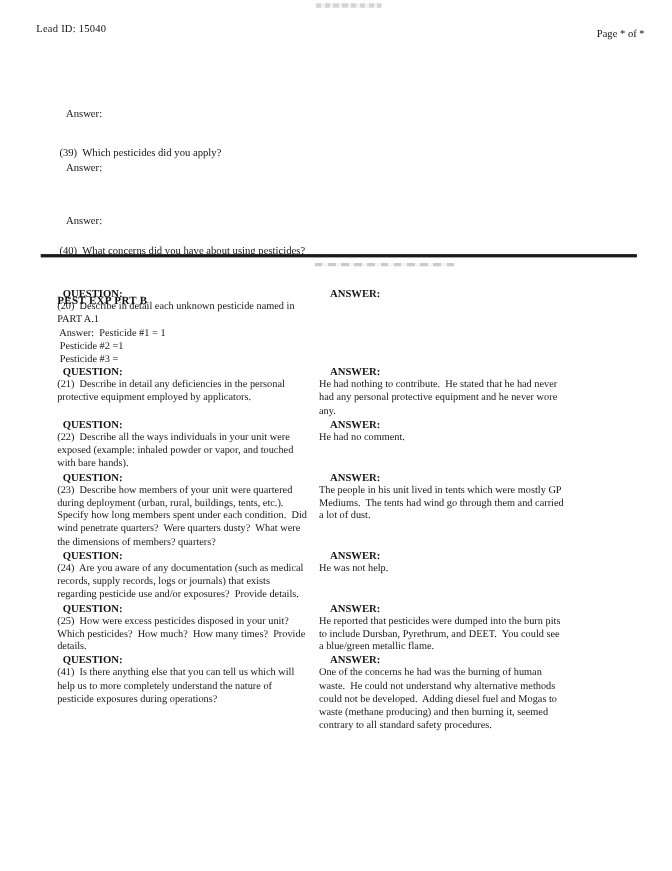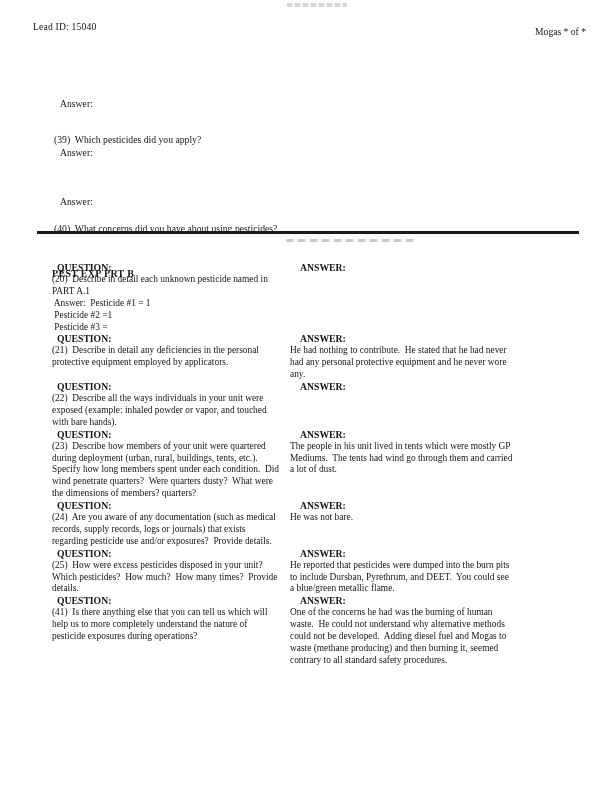--- a/index.html
+++ b/index.html
@@ -75,21 +75,21 @@
   .q-body, .a-body { white-space: pre; }
 </style>
 </head>
 <body>
 
 <div class="page">
 
   <div class="smudge-top"></div>
 
   <div class="hdr-lead">Lead ID: 15040</div>
-  <div class="hdr-page">Mogas * of *</div>
+  <div class="hdr-page">Page * of *</div>
 
   <div class="parta-item" id="pa-ans0">Answer:</div>
   <div class="parta-item" id="pa-q39">(39)  Which pesticides did you apply?</div>
   <div class="parta-item" id="pa-a39">Answer:</div>
   <div class="parta-item" id="pa-q40">(40)  What concerns did you have about using pesticides?</div>
   <div class="parta-item" id="pa-a40">Answer:</div>
 
   <div class="rule"></div>
   <div class="smudge-mid"></div>
 
@@ -128,20 +128,21 @@
 
     <div class="qa-row">
       <div class="q-cell">
         <div class="q-hdr">QUESTION:</div>
         <div class="q-body">(22)  Describe all the ways individuals in your unit were
 exposed (example: inhaled powder or vapor, and touched
 with bare hands).</div>
       </div>
       <div class="a-cell">
         <div class="a-hdr">ANSWER:</div>
+        <div class="a-body">He had no comment.</div>
       </div>
     </div>
 
     <div class="qa-row">
       <div class="q-cell">
         <div class="q-hdr">QUESTION:</div>
         <div class="q-body">(23)  Describe how members of your unit were quartered
 during deployment (urban, rural, buildings, tents, etc.).
 Specify how long members spent under each condition.  Did
 wind penetrate quarters?  Were quarters dusty?  What were
@@ -157,21 +158,21 @@
 
     <div class="qa-row">
       <div class="q-cell">
         <div class="q-hdr">QUESTION:</div>
         <div class="q-body">(24)  Are you aware of any documentation (such as medical
 records, supply records, logs or journals) that exists
 regarding pesticide use and/or exposures?  Provide details.</div>
       </div>
       <div class="a-cell">
         <div class="a-hdr">ANSWER:</div>
-        <div class="a-body">He was not bare.</div>
+        <div class="a-body">He was not help.</div>
       </div>
     </div>
 
     <div class="qa-row">
       <div class="q-cell">
         <div class="q-hdr">QUESTION:</div>
         <div class="q-body">(25)  How were excess pesticides disposed in your unit?
 Which pesticides?  How much?  How many times?  Provide
 details.</div>
       </div>

